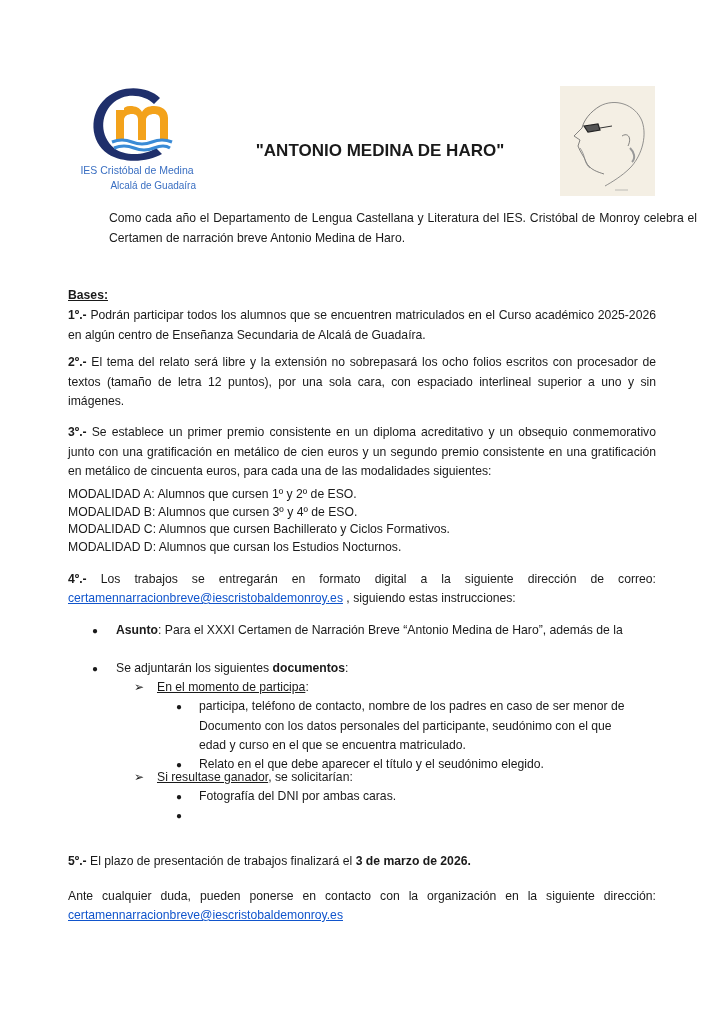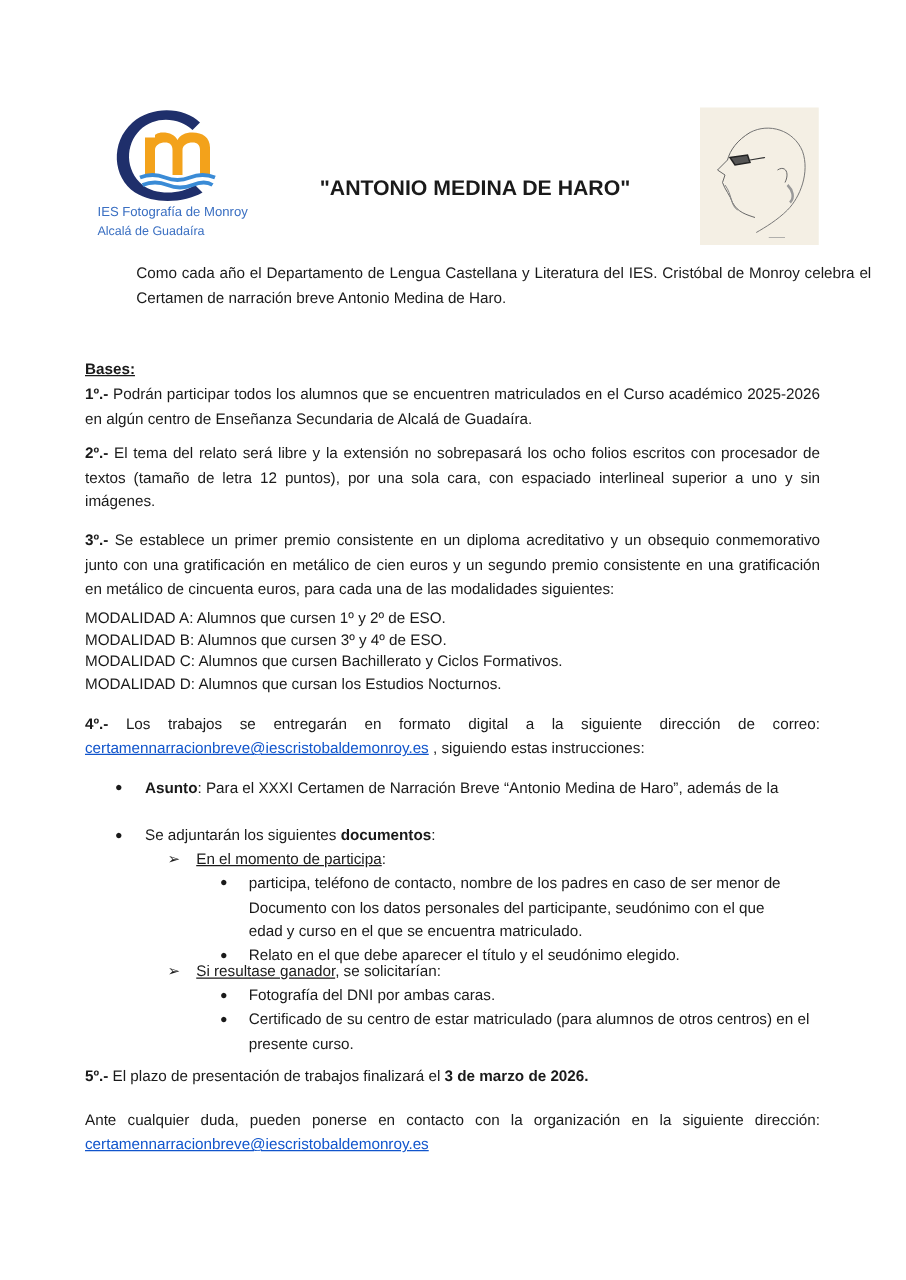--- a/index.html
+++ b/index.html
@@ -5,21 +5,21 @@
   html, body { margin: 0; padding: 0; background: #ffffff; }
   body { width: 725px; height: 1024px; position: relative; overflow: hidden;
          font-family: "Liberation Sans", sans-serif; color: #1a1a1a; }
   .page { position: absolute; left: 0; top: 0; width: 725px; height: 1024px; }
 
   
   .logo { position: absolute; left: 78px; top: 84px; width: 120px; height: 112px; }
   .logo svg { position: absolute; left: 4px; top: 0; }
   .logo-name { position: absolute; left: 0; top: 80px; width: 118px; text-align: center;
                font-size: 10.5px; color: #3a6fc2; white-space: nowrap; }
-  .logo-city { position: absolute; left: 0; top: 96px; width: 118px; text-align: left;
+  .logo-city { position: absolute; left: 0; top: 96px; width: 118px; text-align: right;
                font-size: 10px; color: #3a6fc2; white-space: nowrap; }
   .title1 { position: absolute; left: 200px; top: 106px; width: 360px; text-align: center;
             font-weight: bold; font-size: 17px; letter-spacing: 0; }
   .title2 { position: absolute; left: 200px; top: 141px; width: 360px; text-align: center;
             font-weight: bold; font-size: 17px; }
   .portrait { position: absolute; left: 560px; top: 86px; width: 95px; height: 110px;
               background: #f4efe4; }
 
   
   .txt { position: absolute; left: 68px; width: 588px; font-size: 12.2px; line-height: 19.5px;
@@ -37,21 +37,21 @@
 
 <div class="page">
 
   <div class="logo">
     <svg width="110" height="80" viewBox="0 0 110 80">
       <path d="M78 14 C66 2 40 0 24 14 C6 30 8 58 26 70 C42 80 66 78 80 70 L74 64 C62 72 42 72 32 64 C18 52 18 32 30 20 C42 8 62 10 72 20 Z" fill="#1f2f6b"></path>
       <path d="M34 26 L34 56 L42 56 L42 36 C42 32 46 30 50 30 C54 30 56 32 56 36 L56 56 L64 56 L64 36 C64 32 68 30 72 30 C76 30 78 32 78 36 L78 56 L86 56 L86 34 C86 26 80 22 72 22 C66 22 62 24 60 28 C58 24 54 22 48 22 C44 22 42 24 42 24 L42 26 Z" fill="#f3a21b"></path>
       <path d="M30 58 Q40 54 50 58 T70 58 T90 58" stroke="#3a8bd6" stroke-width="3" fill="none"></path>
       <path d="M32 64 Q42 60 52 64 T72 64 T88 64" stroke="#3a8bd6" stroke-width="3" fill="none"></path>
     </svg>
-    <div class="logo-name">IES Fotografía de Monroy</div>
+    <div class="logo-name">IES Cristóbal de Medina</div>
     <div class="logo-city">Alcalá de Guadaíra</div>
   </div>
 
   <div class="title2">"ANTONIO MEDINA DE HARO"</div>
 
   <div class="portrait">
     <svg width="95" height="110" viewBox="0 0 95 110">
       <path d="M40 20 C55 12 75 18 82 35 C88 52 80 72 70 82 C62 90 52 96 45 100" stroke="#777" stroke-width="0.8" fill="none"></path>
       <path d="M40 20 C30 26 24 34 22 42 L14 50 L20 54 L18 60 C20 66 24 70 26 76 C30 84 38 86 44 88" stroke="#666" stroke-width="0.8" fill="none"></path>
       <path d="M24 40 L38 38 L40 44 L28 46 Z" stroke="#222" stroke-width="1.2" fill="#555"></path>
@@ -122,24 +122,20 @@
 
   <span class="arrow" style="left:134px; top:768px;">➢</span>
   <div class="plain" style="left:157px; top:768px;">
     <span class="u">Si resultase ganador</span><span>, se solicitarían:</span>
   </div>
 
   <span class="bullet" style="left:176px; top:787px;">●</span>
   <div class="plain" style="left:199px; top:787px;">Fotografía del DNI por ambas caras.</div>
 
   <span class="bullet" style="left:176px; top:806px;">●</span>
-  <div class="plain" style="left:199px; top:806px;">
-    <div>Certificado de su centro de estar matriculado (para alumnos de otros centros) en el</div>
-    <div>presente curso.</div>
-  </div>
 
   <div class="plain" style="left:68px; top:852px;">
     <b>5º.-</b><span> El plazo de presentación de trabajos finalizará el </span><b>3 de marzo de 2026.</b>
   </div>
 
   <div class="txt justify-last" style="top:887px;">Ante cualquier duda, pueden ponerse en contacto con la organización en la siguiente dirección:</div>
   <div class="plain" style="left:68px; top:906px;">
     <a class="link">certamennarracionbreve@iescristobaldemonroy.es</a>
   </div>
 

